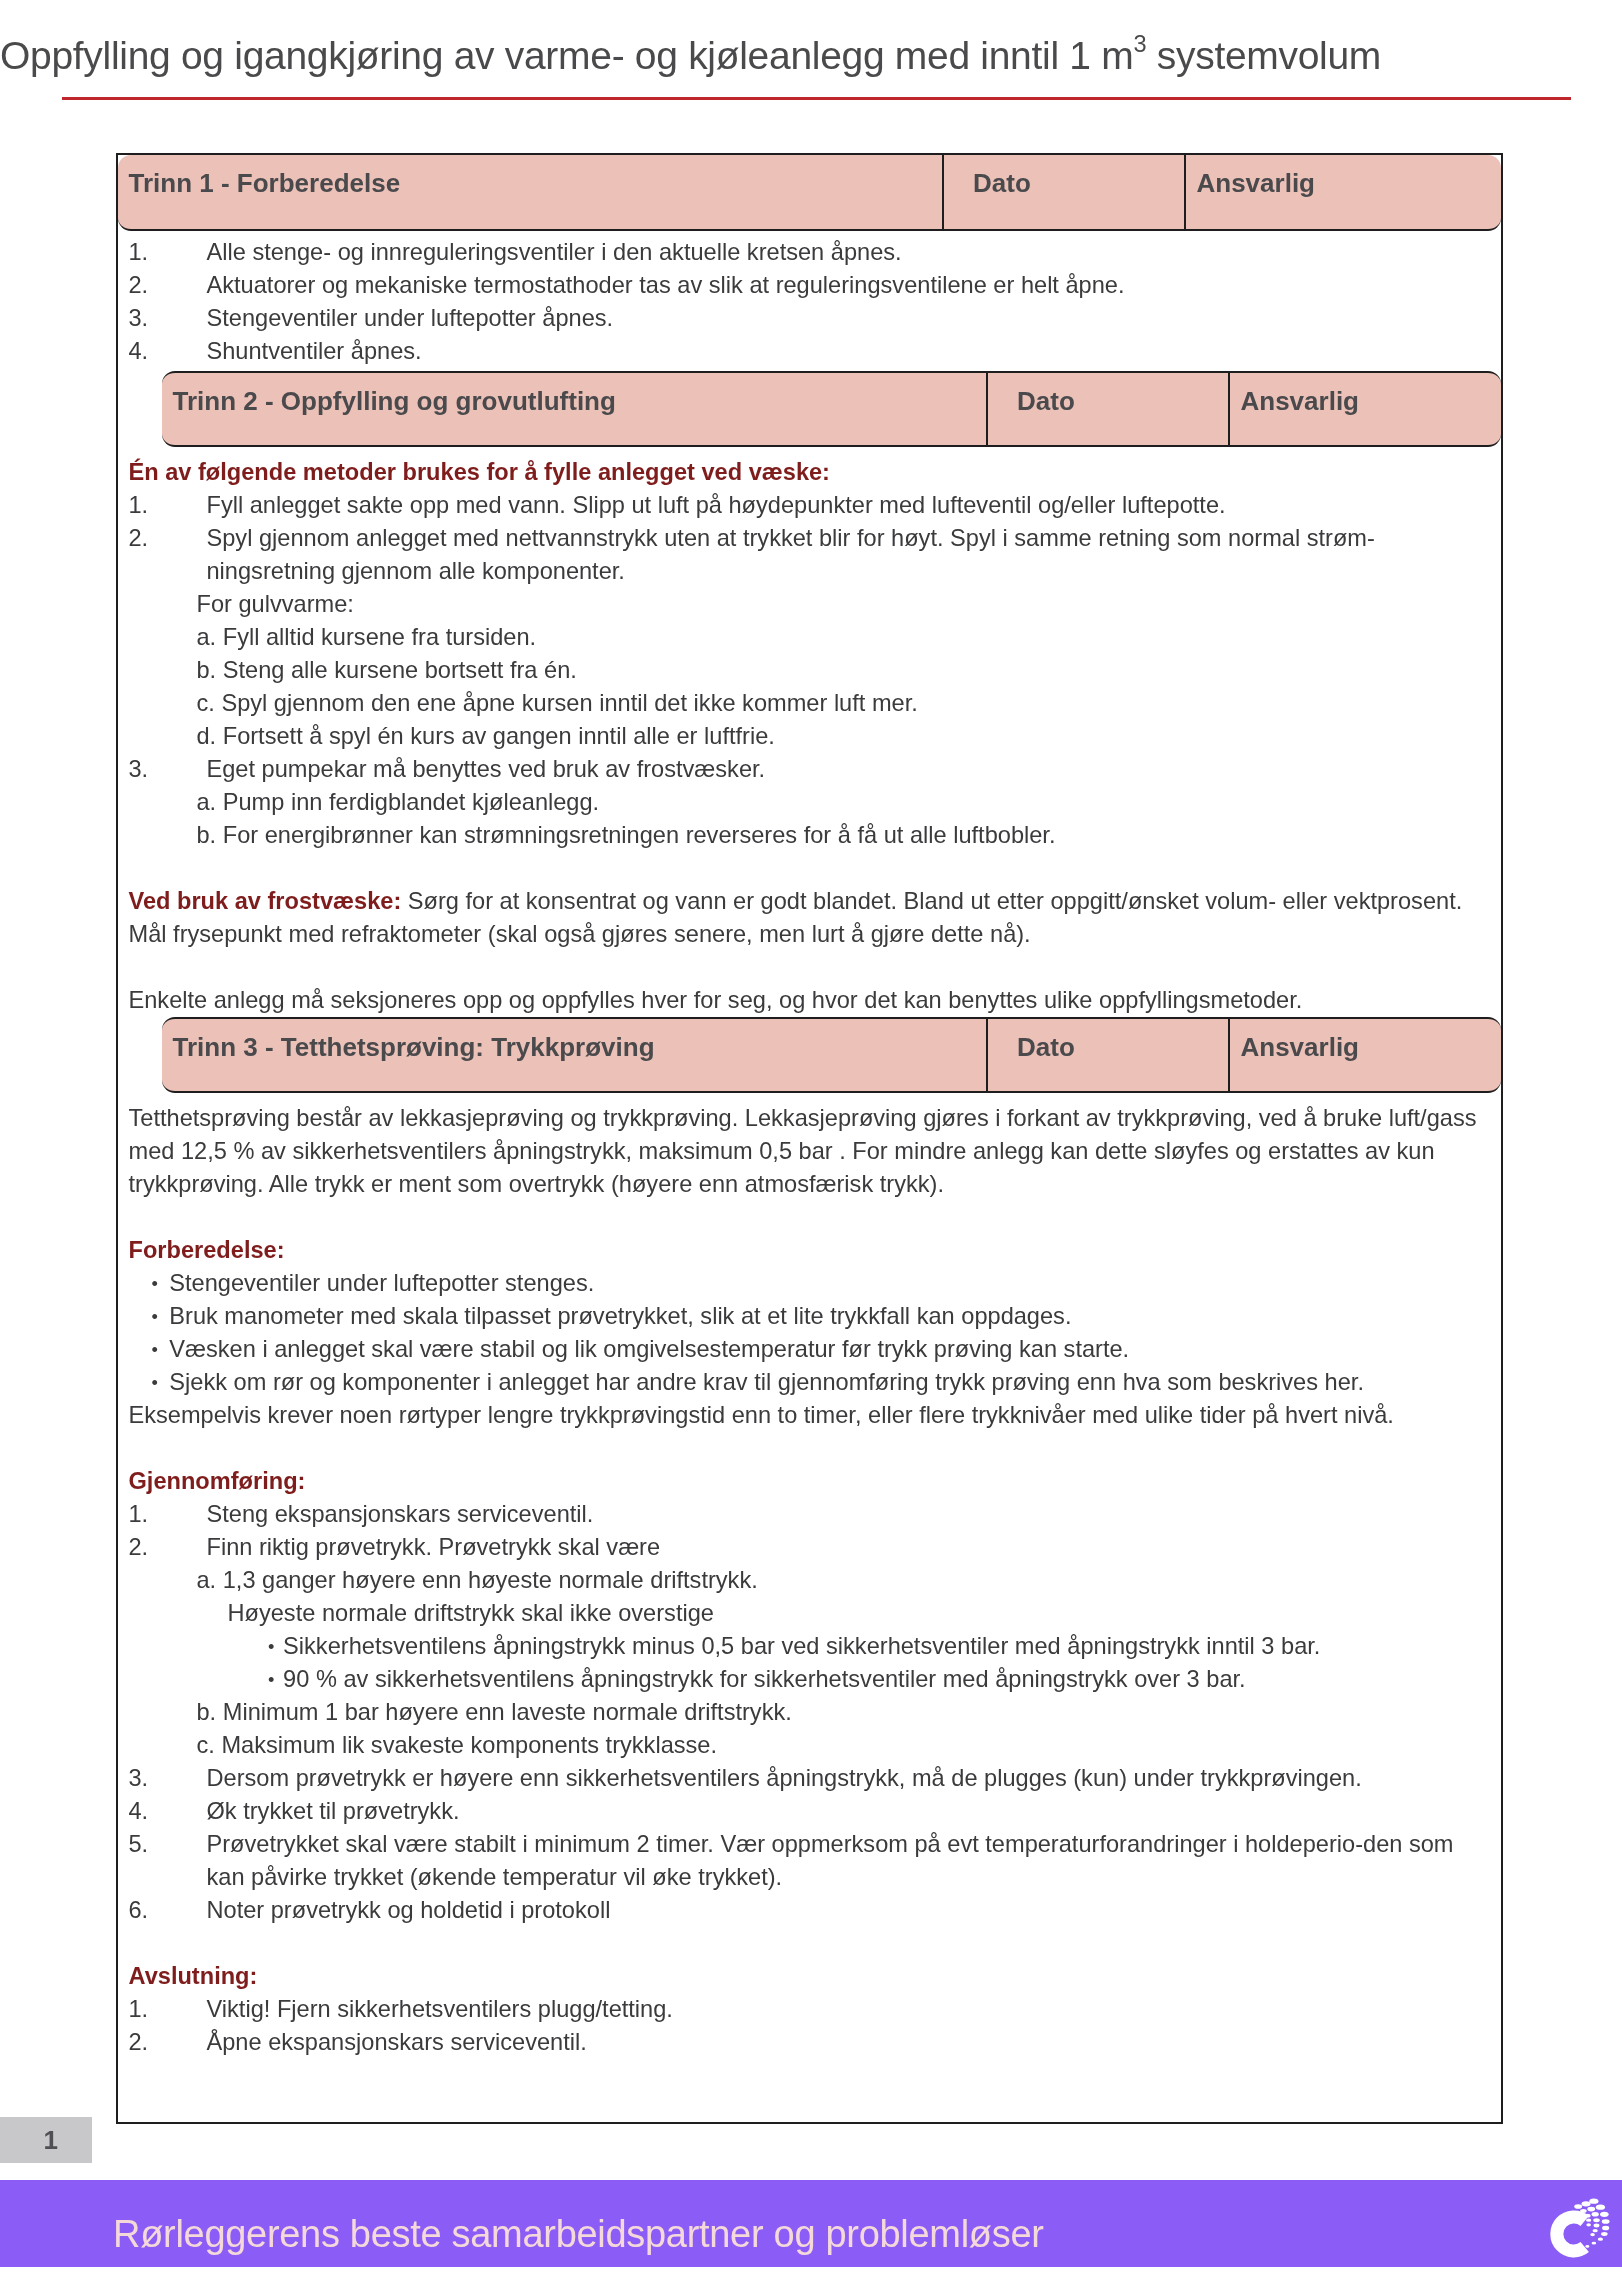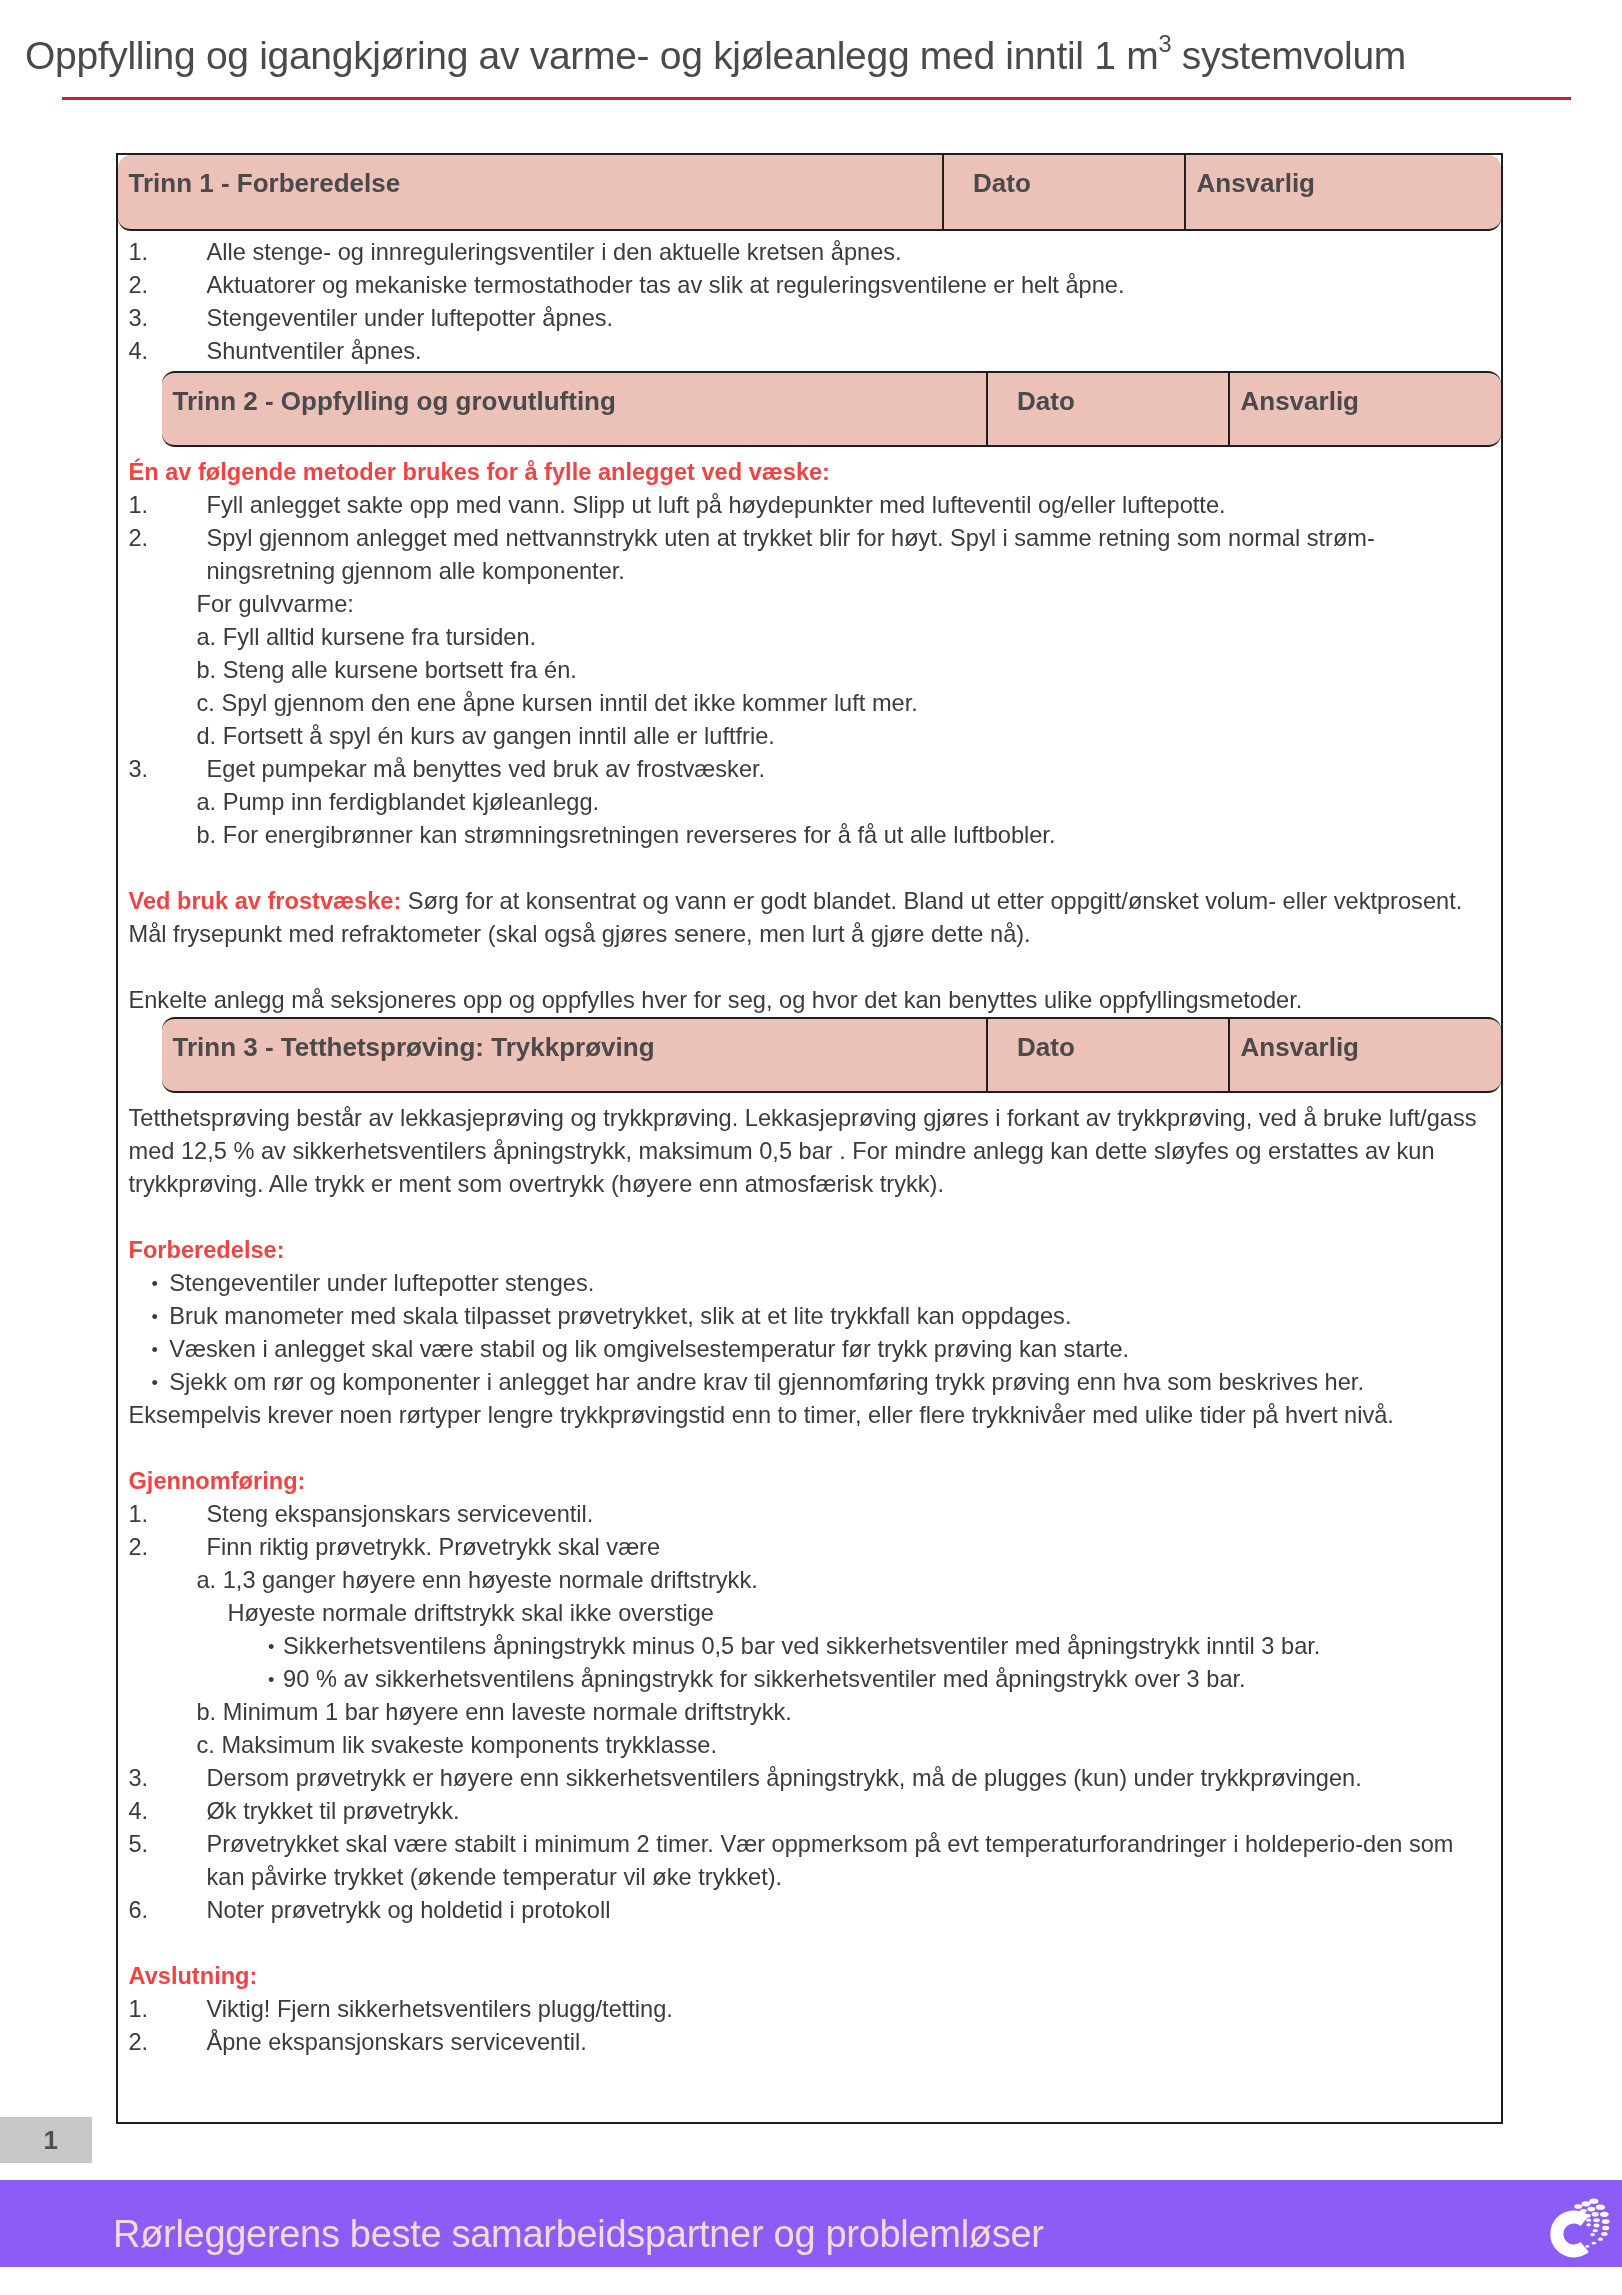--- a/index.html
+++ b/index.html
@@ -1,21 +1,21 @@
 <!DOCTYPE html>
 <html style="font-size:10.5px"><head>
 <meta charset="utf-8">
 <style>
   html, body { margin:0; padding:0; }
   body {
     width:1623px; height:2295px; position:relative; background:#ffffff;
     font-family:"Liberation Sans", sans-serif; color:#3b3b3e; overflow:hidden;
   }
   .doc-title {
-    position:absolute; left:0; width:1406px; top:34px; text-align:right;
+    position:absolute; left:0; width:1406px; top:34px; text-align:left;
     font-size:39px; font-weight:300; color:#4a4a4d; letter-spacing:-0.3px;
   }
   .doc-title sup { font-size:23.6px; vertical-align:top; position:relative; top:-2.6px; }
   .title-rule { position:absolute; left:62px; width:1509px; top:97px; height:2.6px; background:#c0272d; }
 
   .form-table {
     position:absolute; left:116px; top:153px; width:1387px;
     border:2.6px solid #1e1e1e; box-sizing:border-box;
   }
   .step-header {
@@ -39,21 +39,21 @@
   .num { display:flex; }
   .num .n { width:48px; flex:none; }
   .num .t { flex:1;margin-left:30px; }
   .sub { padding-left:68px; }
   .sub-indent { padding-left:68px; }
   .sub2 { padding-left:99px; }
   .bul { display:flex; padding-left:11.8px; }
   .bul .b { width:29px; flex:none; text-align:center; font-size:18.3px; }
   .bul2 { display:flex; padding-left:131px; }
   .bul2 .b { width:23.6px; flex:none; text-align:center; font-size:18.3px; }
-  .bold { font-weight:bold; color:#ef4444; }
+  .bold { font-weight:bold; color:#7f1d1d; }
 
   .page-num {
     position:absolute; left:0; top:2117px; width:92px; height:46px; background:#c8c8ca;
     font-size:26px; font-weight:bold; color:#505054; text-align:right; box-sizing:border-box; padding-right:34px; line-height:46px;
   }
   .footer {
     position:absolute; left:0; top:2180px; width:1623px; height:87px; background:#8b5cf6;
   }
   .footer-slogan {
     position:absolute; left:113px; top:33px; font-size:38px; font-weight:300; color:#f5d9da; letter-spacing:-0.3px;

